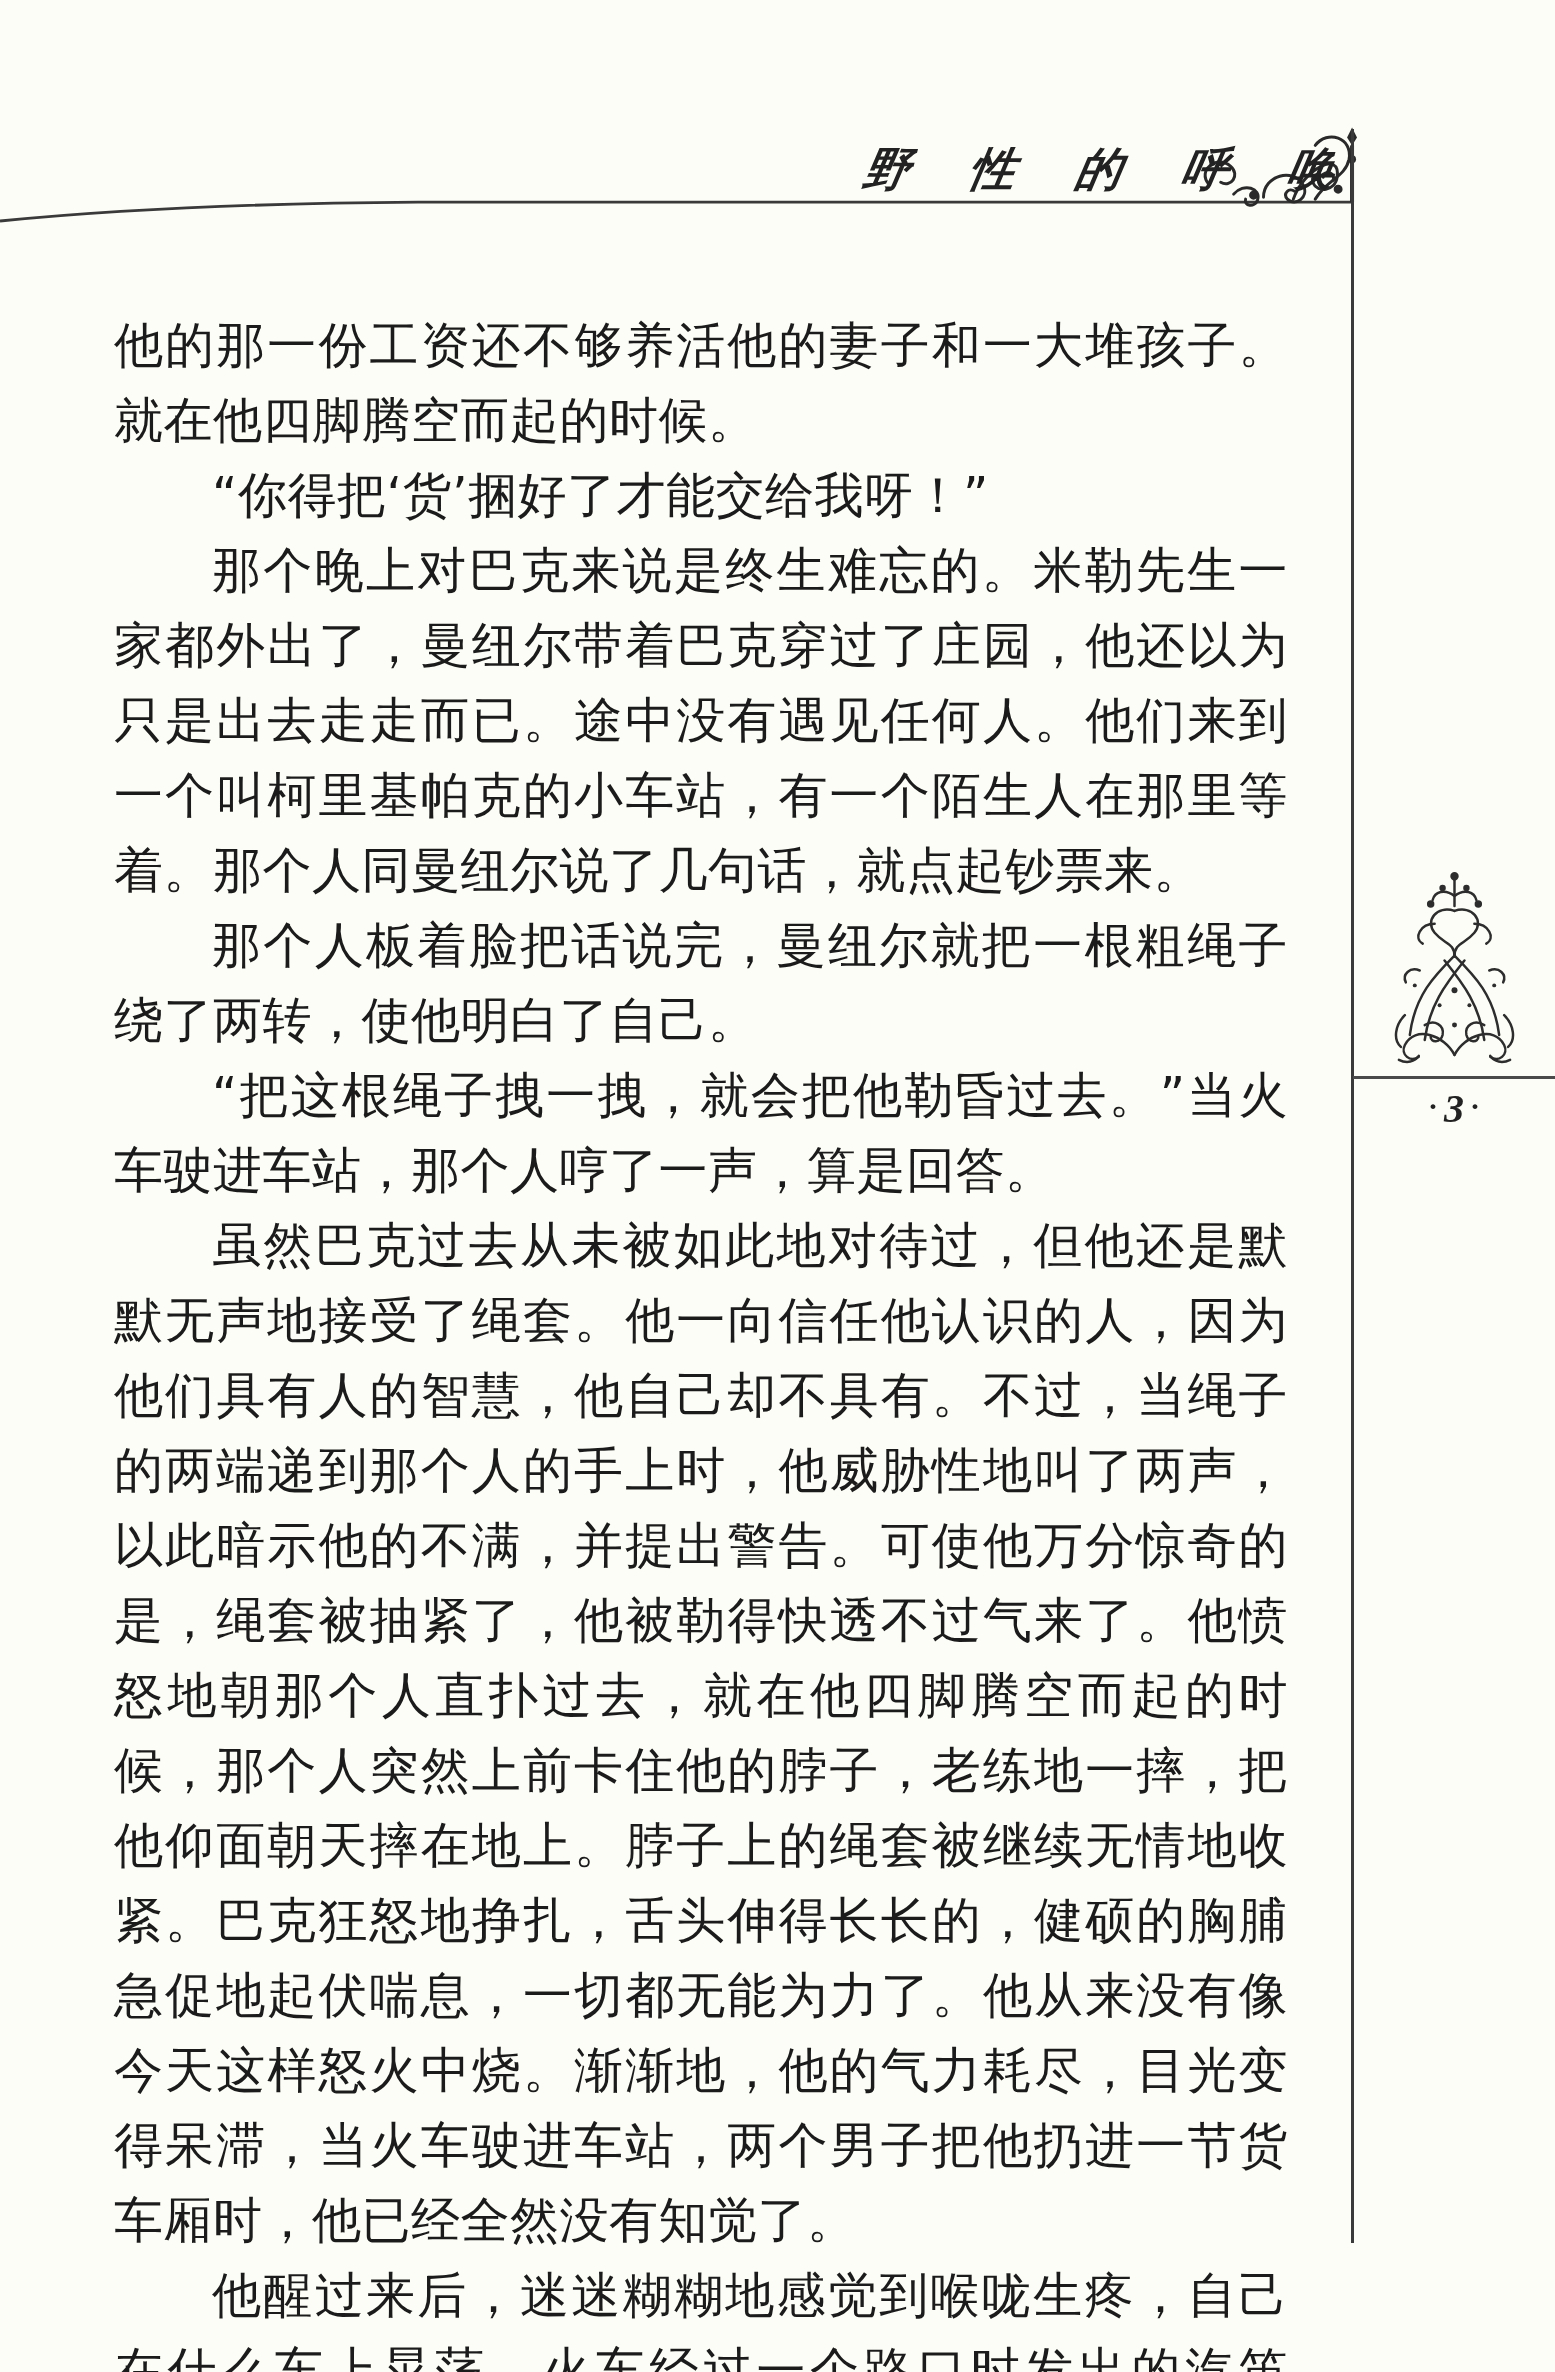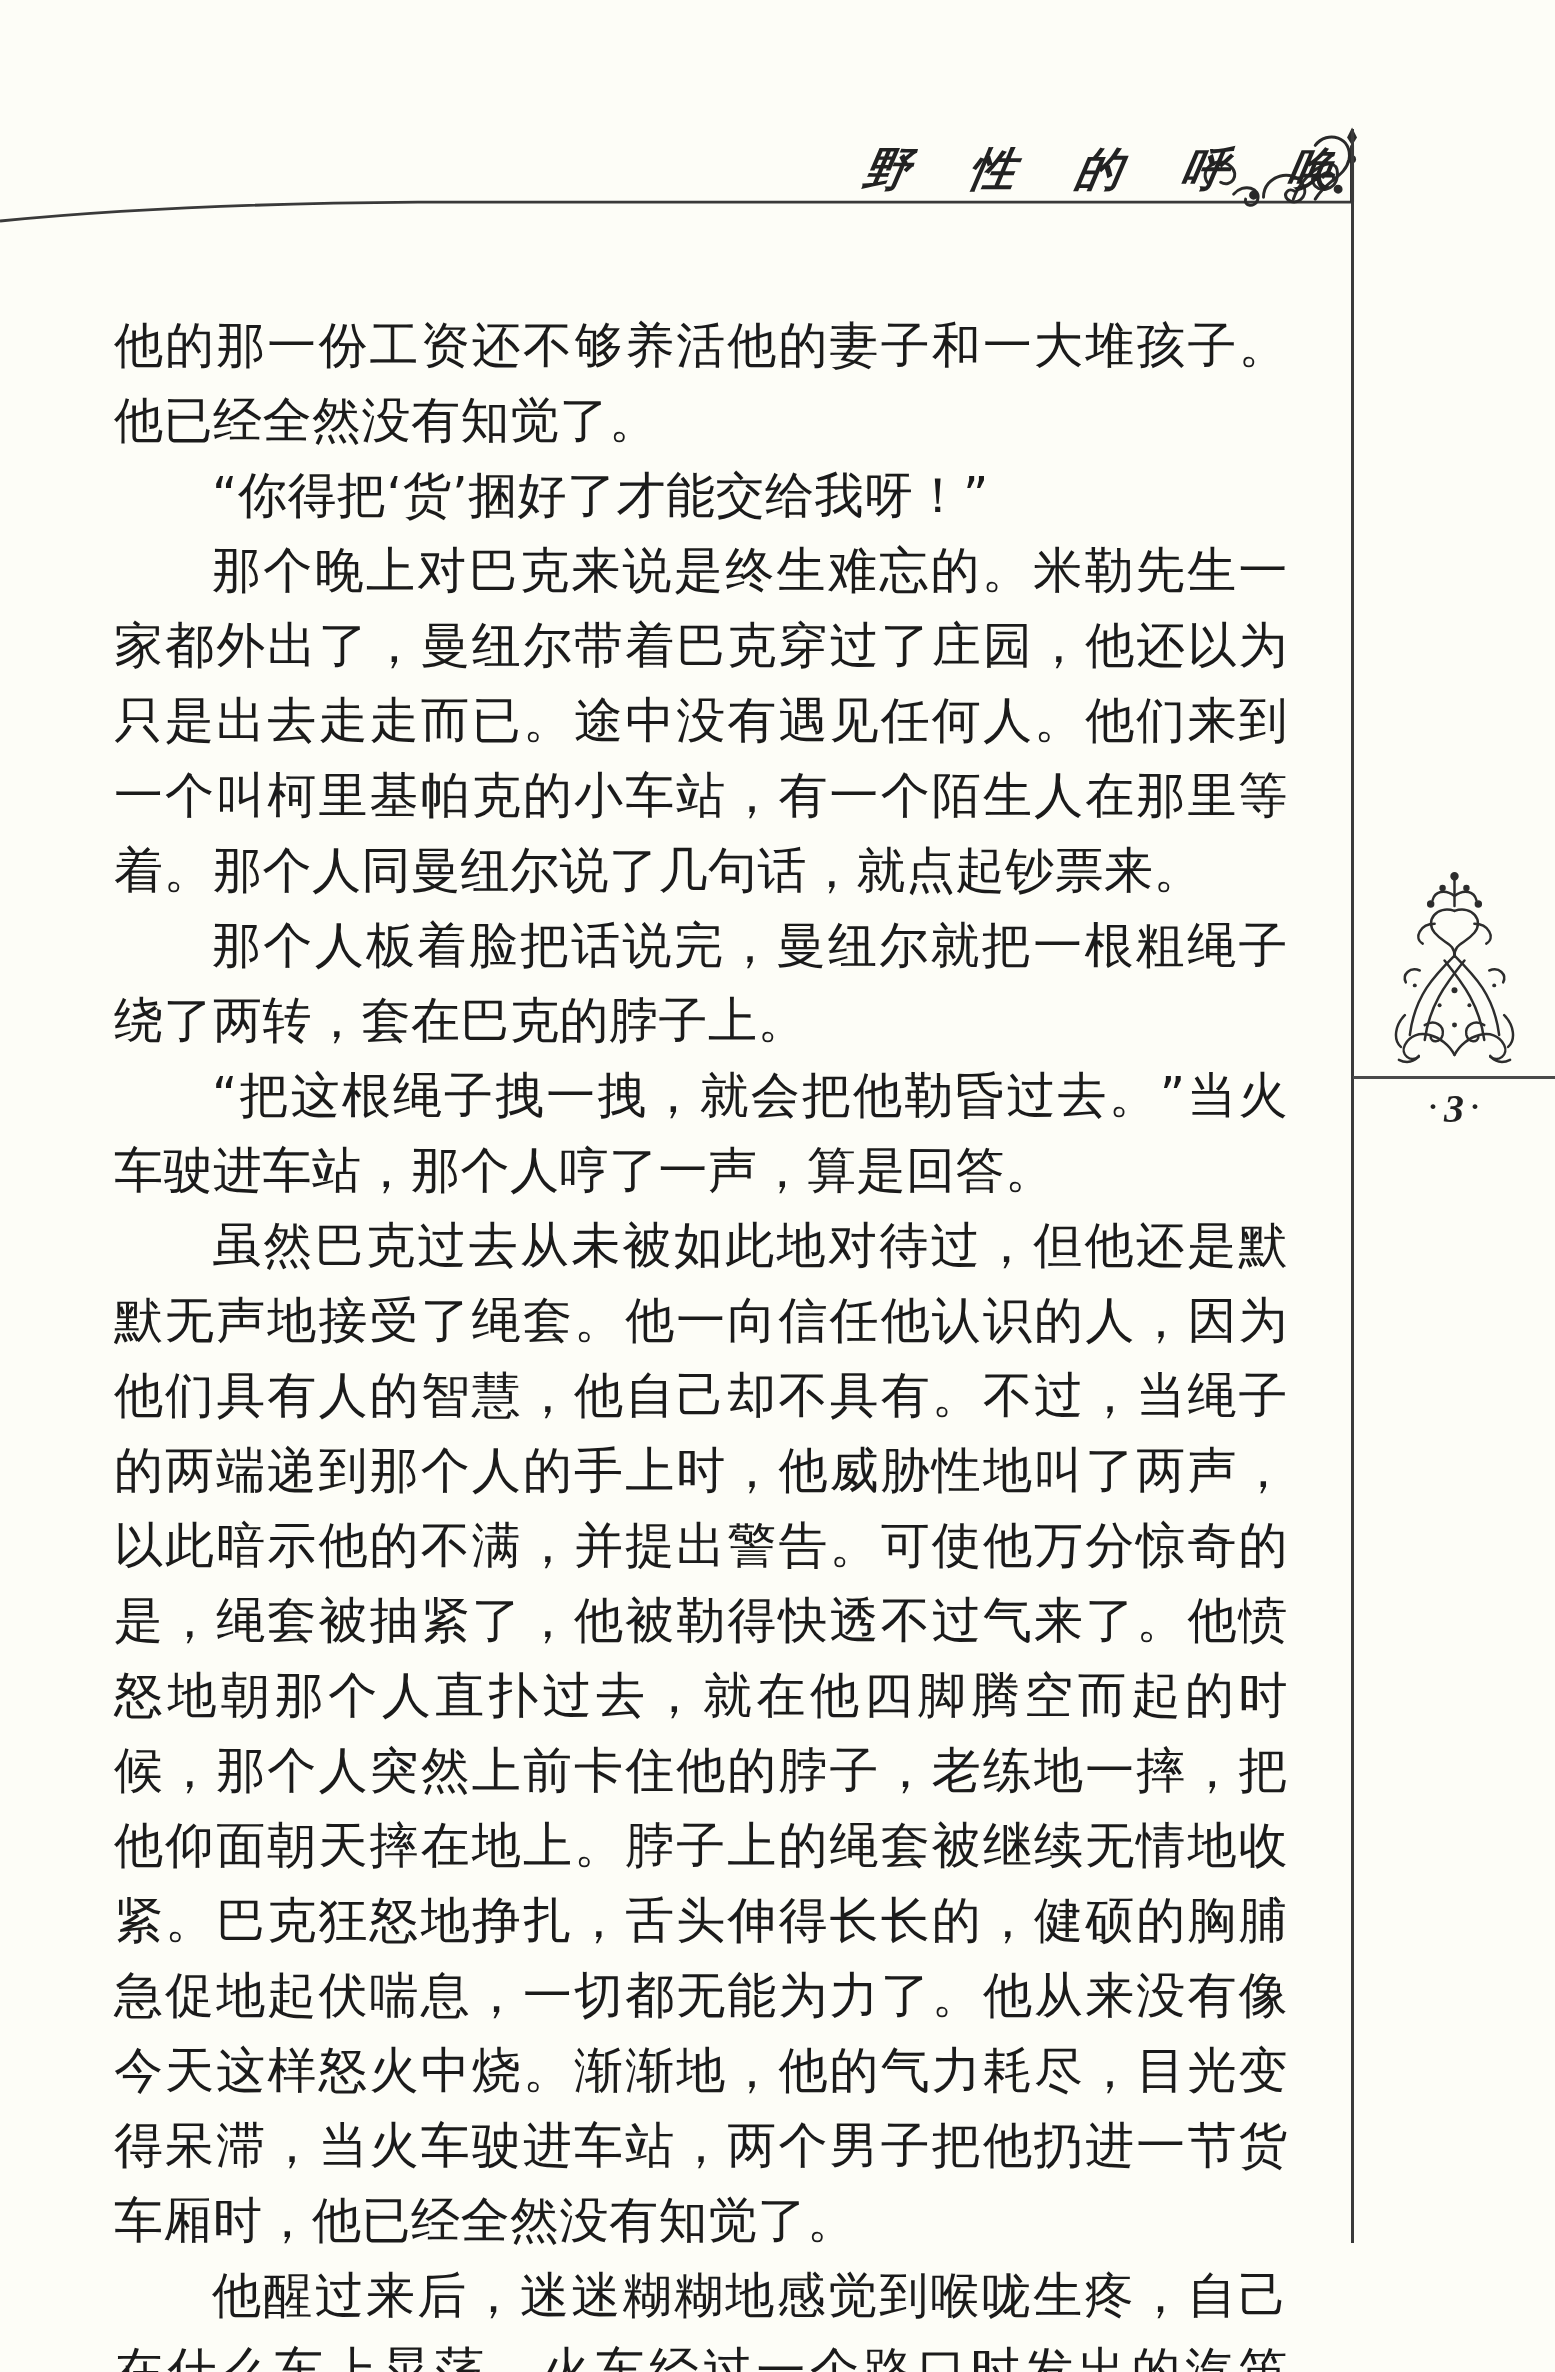--- a/index.html
+++ b/index.html
@@ -116,21 +116,21 @@
   </g>
 </svg>
 
 <div class="side-rule"></div>
 
 <div class="page-number">
   <span class="dot">·</span><span>3</span><span class="dot">·</span>
 </div>
 
 <div class="body-text">
-  <p>他的那一份工资还不够养活他的妻子和一大堆孩子。他已经全然没有知觉了。</p>
+  <p>他的那一份工资还不够养活他的妻子和一大堆孩子。就在他四脚腾空而起的时候。</p>
   <p class="indent">“你得把‘货’捆好了才能交给我呀！”</p>
   <p class="indent">那个晚上对巴克来说是终生难忘的。米勒先生一家都外出了，曼纽尔带着巴克穿过了庄园，他还以为只是出去走走而已。途中没有遇见任何人。他们来到一个叫柯里基帕克的小车站，有一个陌生人在那里等着。那个人同曼纽尔说了几句话，就点起钞票来。</p>
-  <p class="indent">那个人板着脸把话说完，曼纽尔就把一根粗绳子绕了两转，套在巴克的脖子上。</p>
+  <p class="indent">那个人板着脸把话说完，曼纽尔就把一根粗绳子绕了两转，使他明白了自己。</p>
   <p class="indent">“把这根绳子拽一拽，就会把他勒昏过去。”当火车驶进车站，那个人哼了一声，算是回答。</p>
   <p class="indent">虽然巴克过去从未被如此地对待过，但他还是默默无声地接受了绳套。他一向信任他认识的人，因为他们具有人的智慧，他自己却不具有。不过，当绳子的两端递到那个人的手上时，他威胁性地叫了两声，以此暗示他的不满，并提出警告。可使他万分惊奇的是，绳套被抽紧了，他被勒得快透不过气来了。他愤怒地朝那个人直扑过去，就在他四脚腾空而起的时候，那个人突然上前卡住他的脖子，老练地一摔，把他仰面朝天摔在地上。脖子上的绳套被继续无情地收紧。巴克狂怒地挣扎，舌头伸得长长的，健硕的胸脯急促地起伏喘息，一切都无能为力了。他从来没有像今天这样怒火中烧。渐渐地，他的气力耗尽，目光变得呆滞，当火车驶进车站，两个男子把他扔进一节货车厢时，他已经全然没有知觉了。</p>
   <p class="indent">他醒过来后，迷迷糊糊地感觉到喉咙生疼，自己在什么车上晃荡。火车经过一个路口时发出的汽笛声，使他明白了自己</p>
 </div>
 
 
 </body></html>

